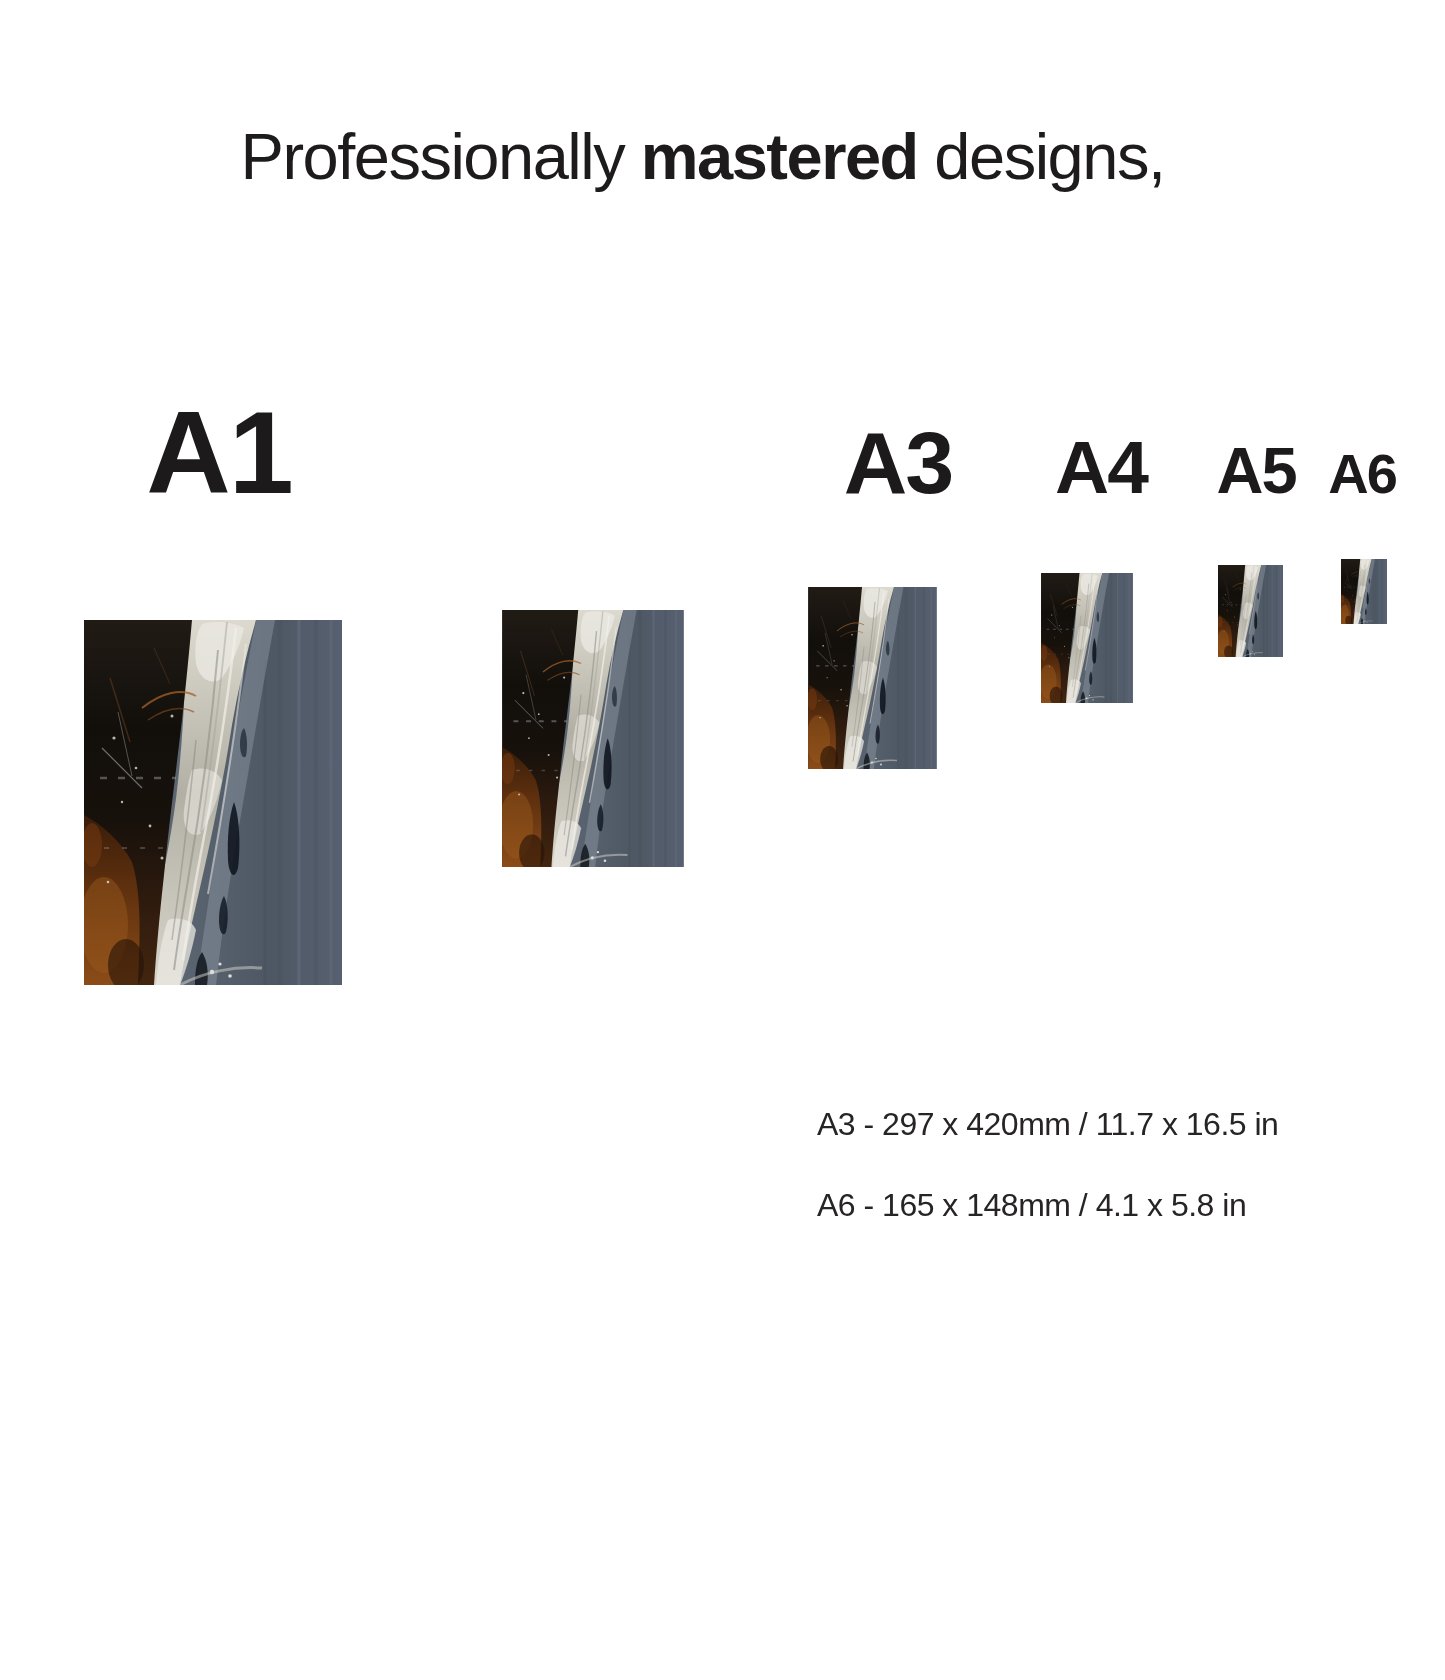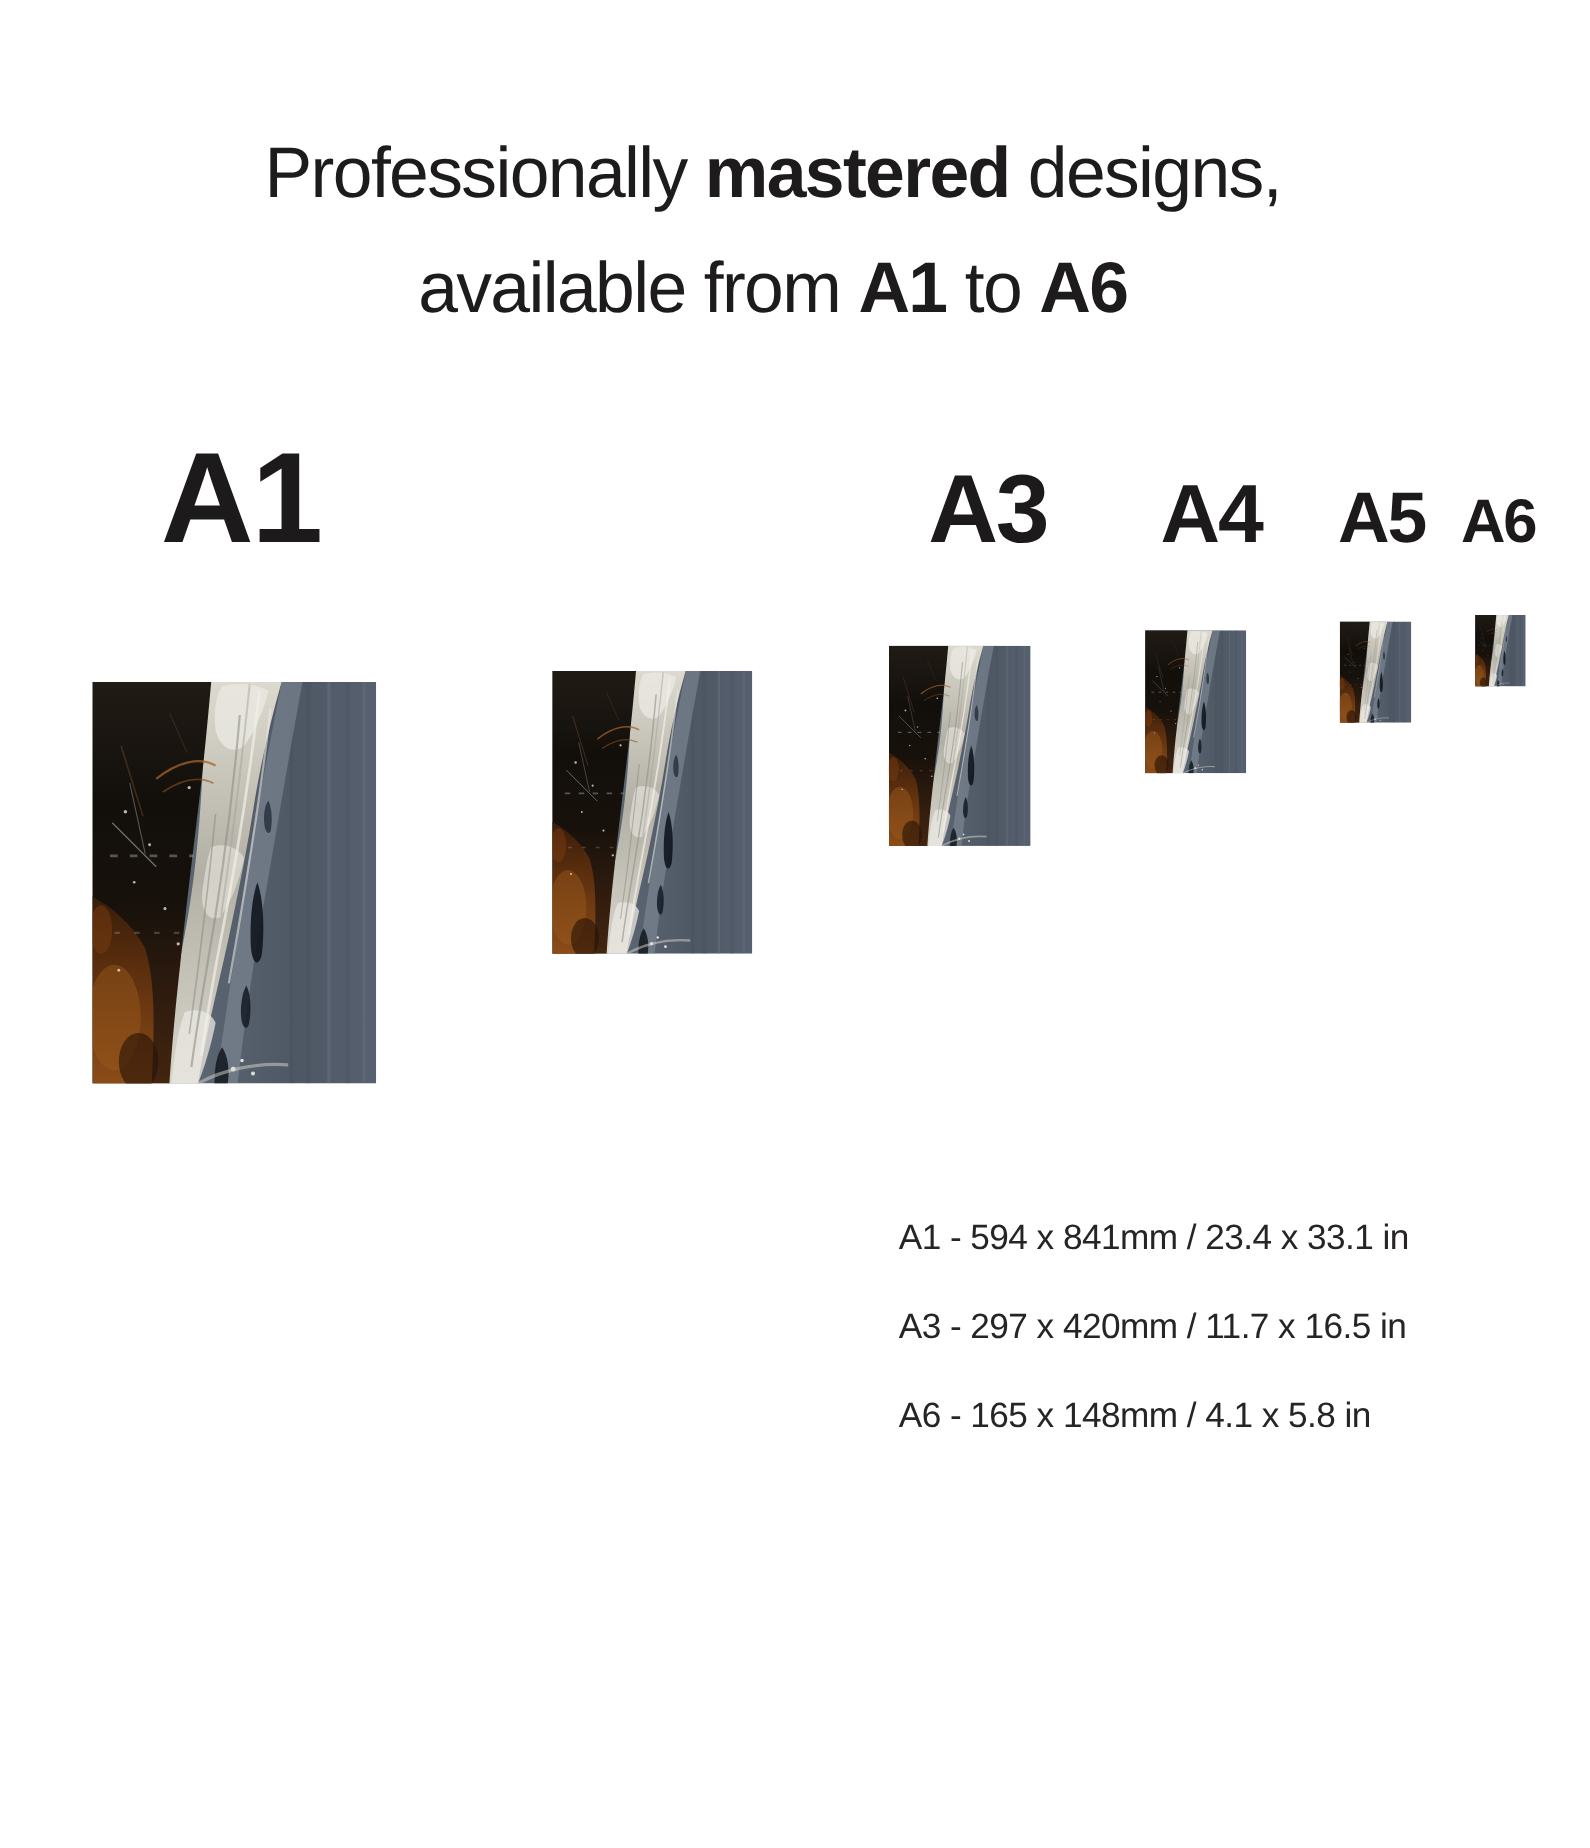--- a/index.html
+++ b/index.html
@@ -159,21 +159,20 @@
       </g>
       <path d="M96,365 C120,352 150,346 178,348" stroke="#d8d6cc" stroke-width="3" fill="none" opacity=".5"></path>
     </g>
   </defs>
 </svg>
 
 <div class="canvas">
 
   <div class="title">
     <div><span>Professionally </span><b>mastered</b><span> designs,</span></div>
-    <div><span>available from </span><b>A1</b><span> to </span><b>A6</b></div>
   </div>
 
   <div class="size-label lab-a1">A1</div>
   <div class="size-label lab-a3">A3</div>
   <div class="size-label lab-a4">A4</div>
   <div class="size-label lab-a5">A5</div>
   <div class="size-label lab-a6">A6</div>
 
   <svg class="art art-a1" viewBox="0 0 258 365">
       <use href="#artwork" xlink:href="#artwork"></use>
@@ -188,18 +187,17 @@
       <use href="#artwork" xlink:href="#artwork"></use>
     </svg>
   <svg class="art art-a5" viewBox="0 0 258 365">
       <use href="#artwork" xlink:href="#artwork"></use>
     </svg>
   <svg class="art art-a6" viewBox="0 0 258 365">
       <use href="#artwork" xlink:href="#artwork"></use>
     </svg>
 
   <div class="specs">
-    <div class="spec-row">A1 - 594 x 841mm / 23.4 x 33.1 in</div>
     <div class="spec-row">A3 - 297 x 420mm / 11.7 x 16.5 in</div>
     <div class="spec-row">A6 - 165 x 148mm / 4.1 x 5.8 in</div>
   </div>
 
 </div>
 
 </body></html>

